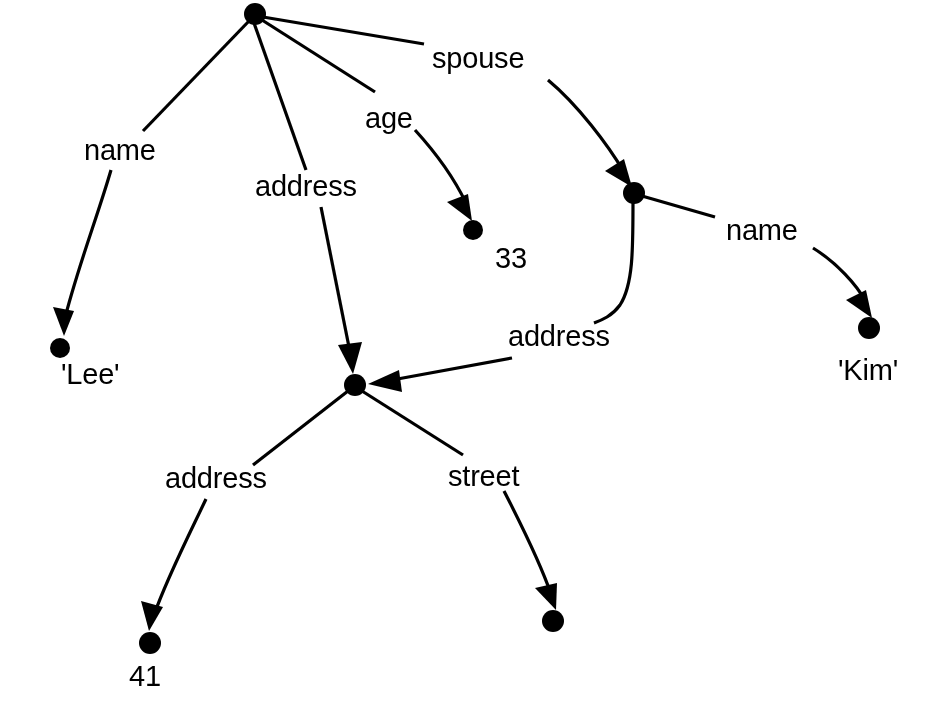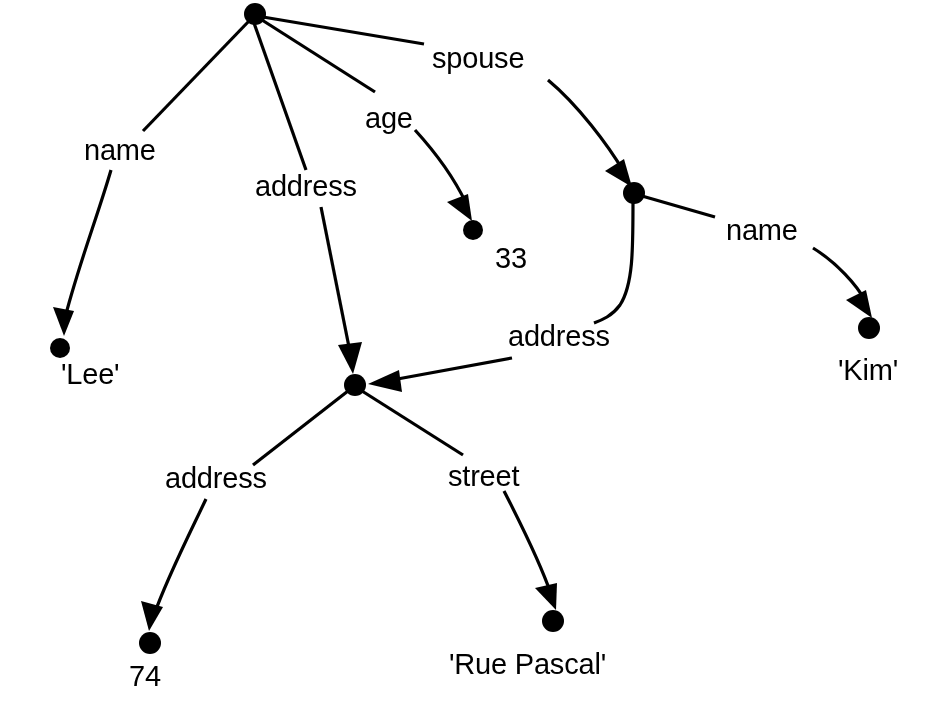--- a/index.html
+++ b/index.html
@@ -126,17 +126,16 @@
   <div class="gtext edge-label" style="left:165px; top:464px;">address</div>
 
   <div class="gtext edge-label" style="left:448px; top:462px;">street</div>
 
   <div class="gtext value-label" style="left:20px;  top:360px;margin-left:41px;">'Lee'</div>
 
   <div class="gtext value-label" style="left:455px; top:244px;margin-left:40px;">33</div>
 
   <div class="gtext value-label" style="left:838px; top:356px;">'Kim'</div>
 
-  <div class="gtext value-label" style="left:129px; top:662px;">74</div>
+  <div class="gtext value-label" style="left:129px; top:662px;">41</div>
 
-  <div class="gtext value-label" style="left:449px; top:650px;">'Rue Pascal'</div>
 
 </div>
 
 </body></html>

